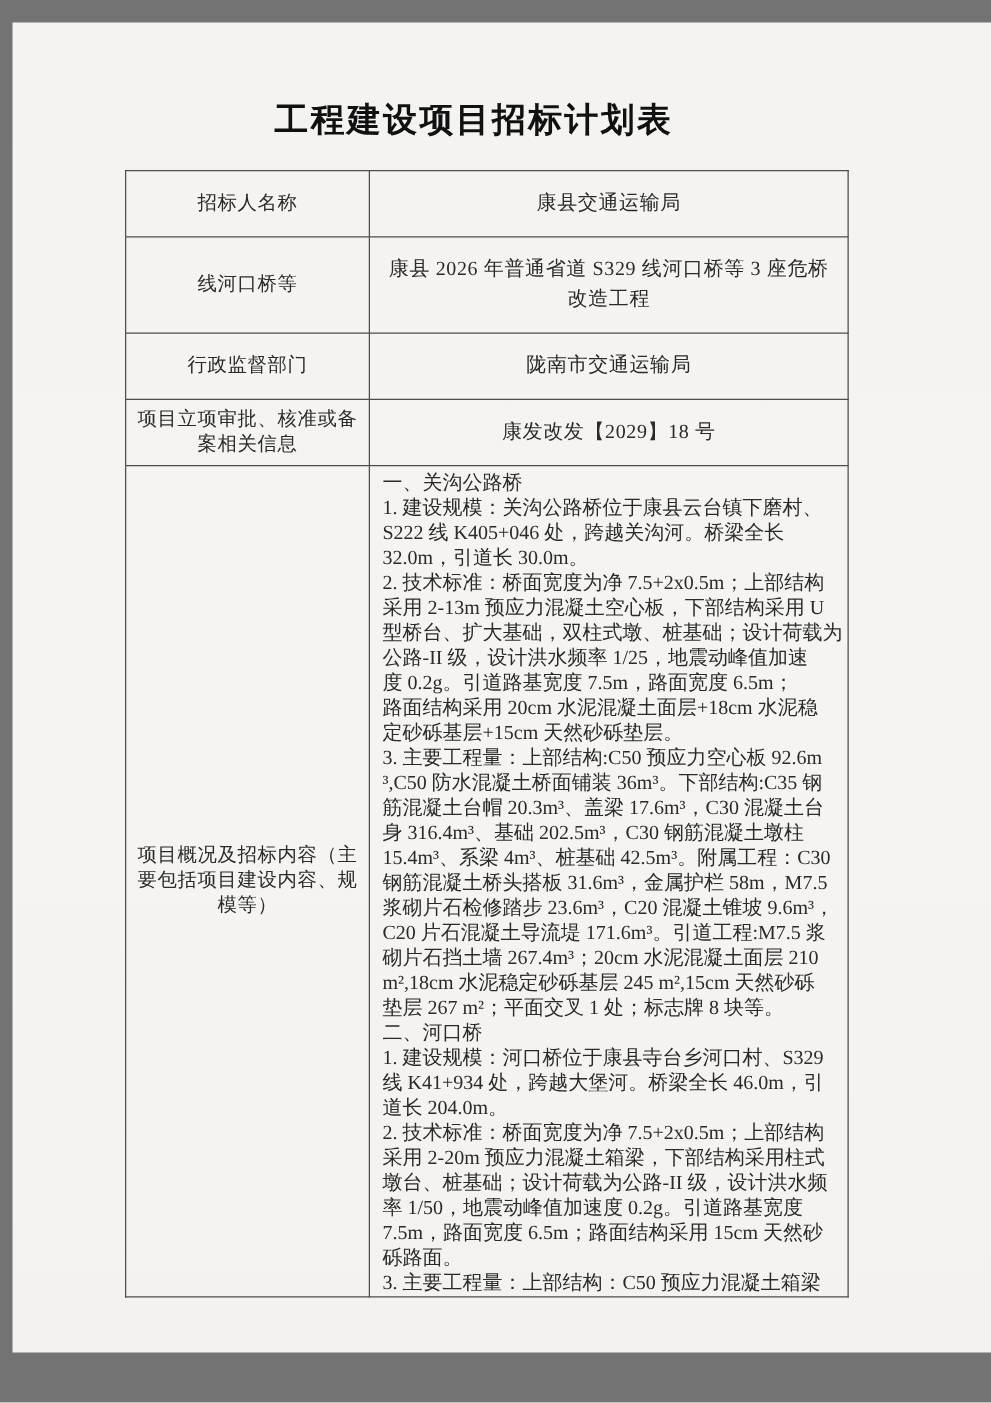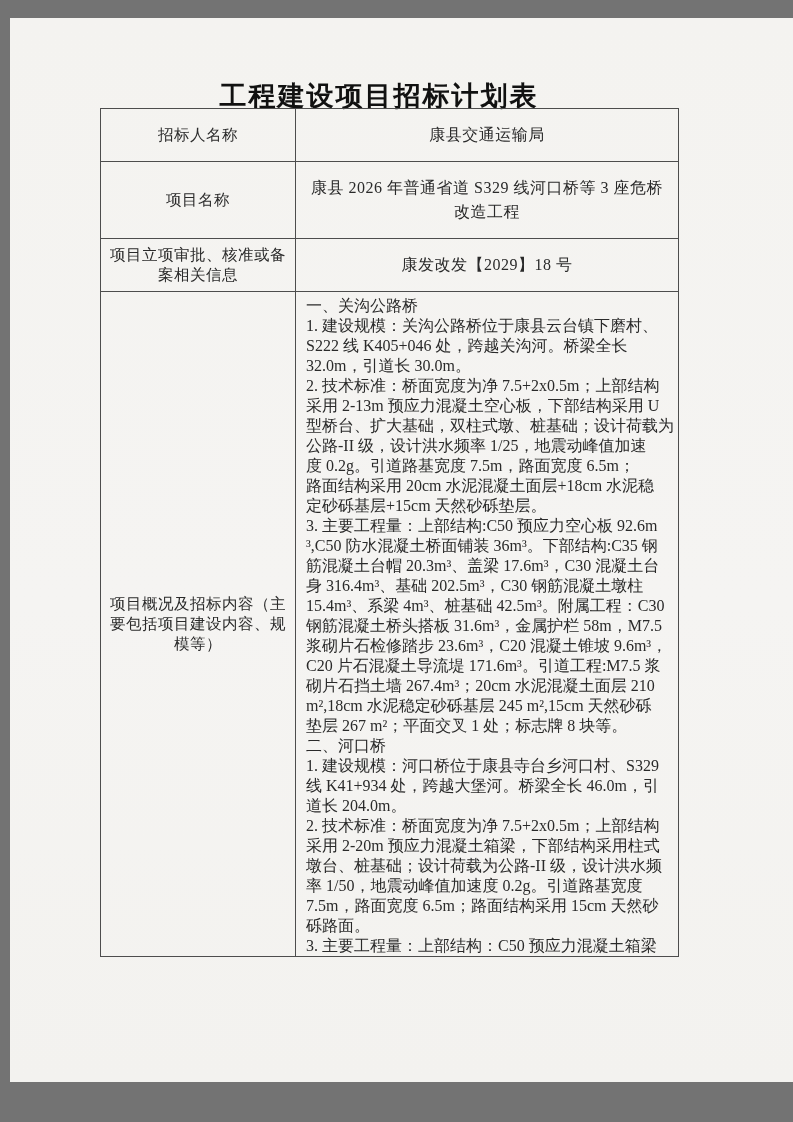--- a/index.html
+++ b/index.html
@@ -35,21 +35,21 @@
     font-weight: bold;
     font-size: 27px;
     line-height: 36px;
     letter-spacing: 2px;
     color: #111111;
     white-space: nowrap;
   }
   table.bid-table {
     position: absolute;
     left: 100px;
-    top: 108px;
+    top: 136px;
     width: 558px;
     border-collapse: collapse;
     table-layout: fixed;
   }
   table.bid-table td {
     border: 1px solid #4d4d4d;
     overflow: hidden;
   }
   td.label {
     width: 186px;
@@ -97,23 +97,27 @@
 
   <h1 class="title">工程建设项目招标计划表</h1>
 
   <table class="bid-table">
     <tbody>
       <tr class="r1">
         <td class="label">招标人名称</td>
         <td class="value">康县交通运输局</td>
       </tr>
       <tr class="r2">
-        <td class="label">项目名称</td>
+        <td class="label">线河口桥等</td>
         <td class="value">康县 2026 年普通省道 S329 线河口桥等 3 座危桥
 改造工程</td>
+      </tr>
+      <tr class="r3">
+        <td class="label">行政监督部门</td>
+        <td class="value">陇南市交通运输局</td>
       </tr>
       <tr class="r4">
         <td class="label">项目立项审批、核准或备
 案相关信息</td>
         <td class="value">康发改发【2029】18 号</td>
       </tr>
       <tr class="r5">
         <td class="label">项目概况及招标内容（主
 要包括项目建设内容、规
 模等）</td>

